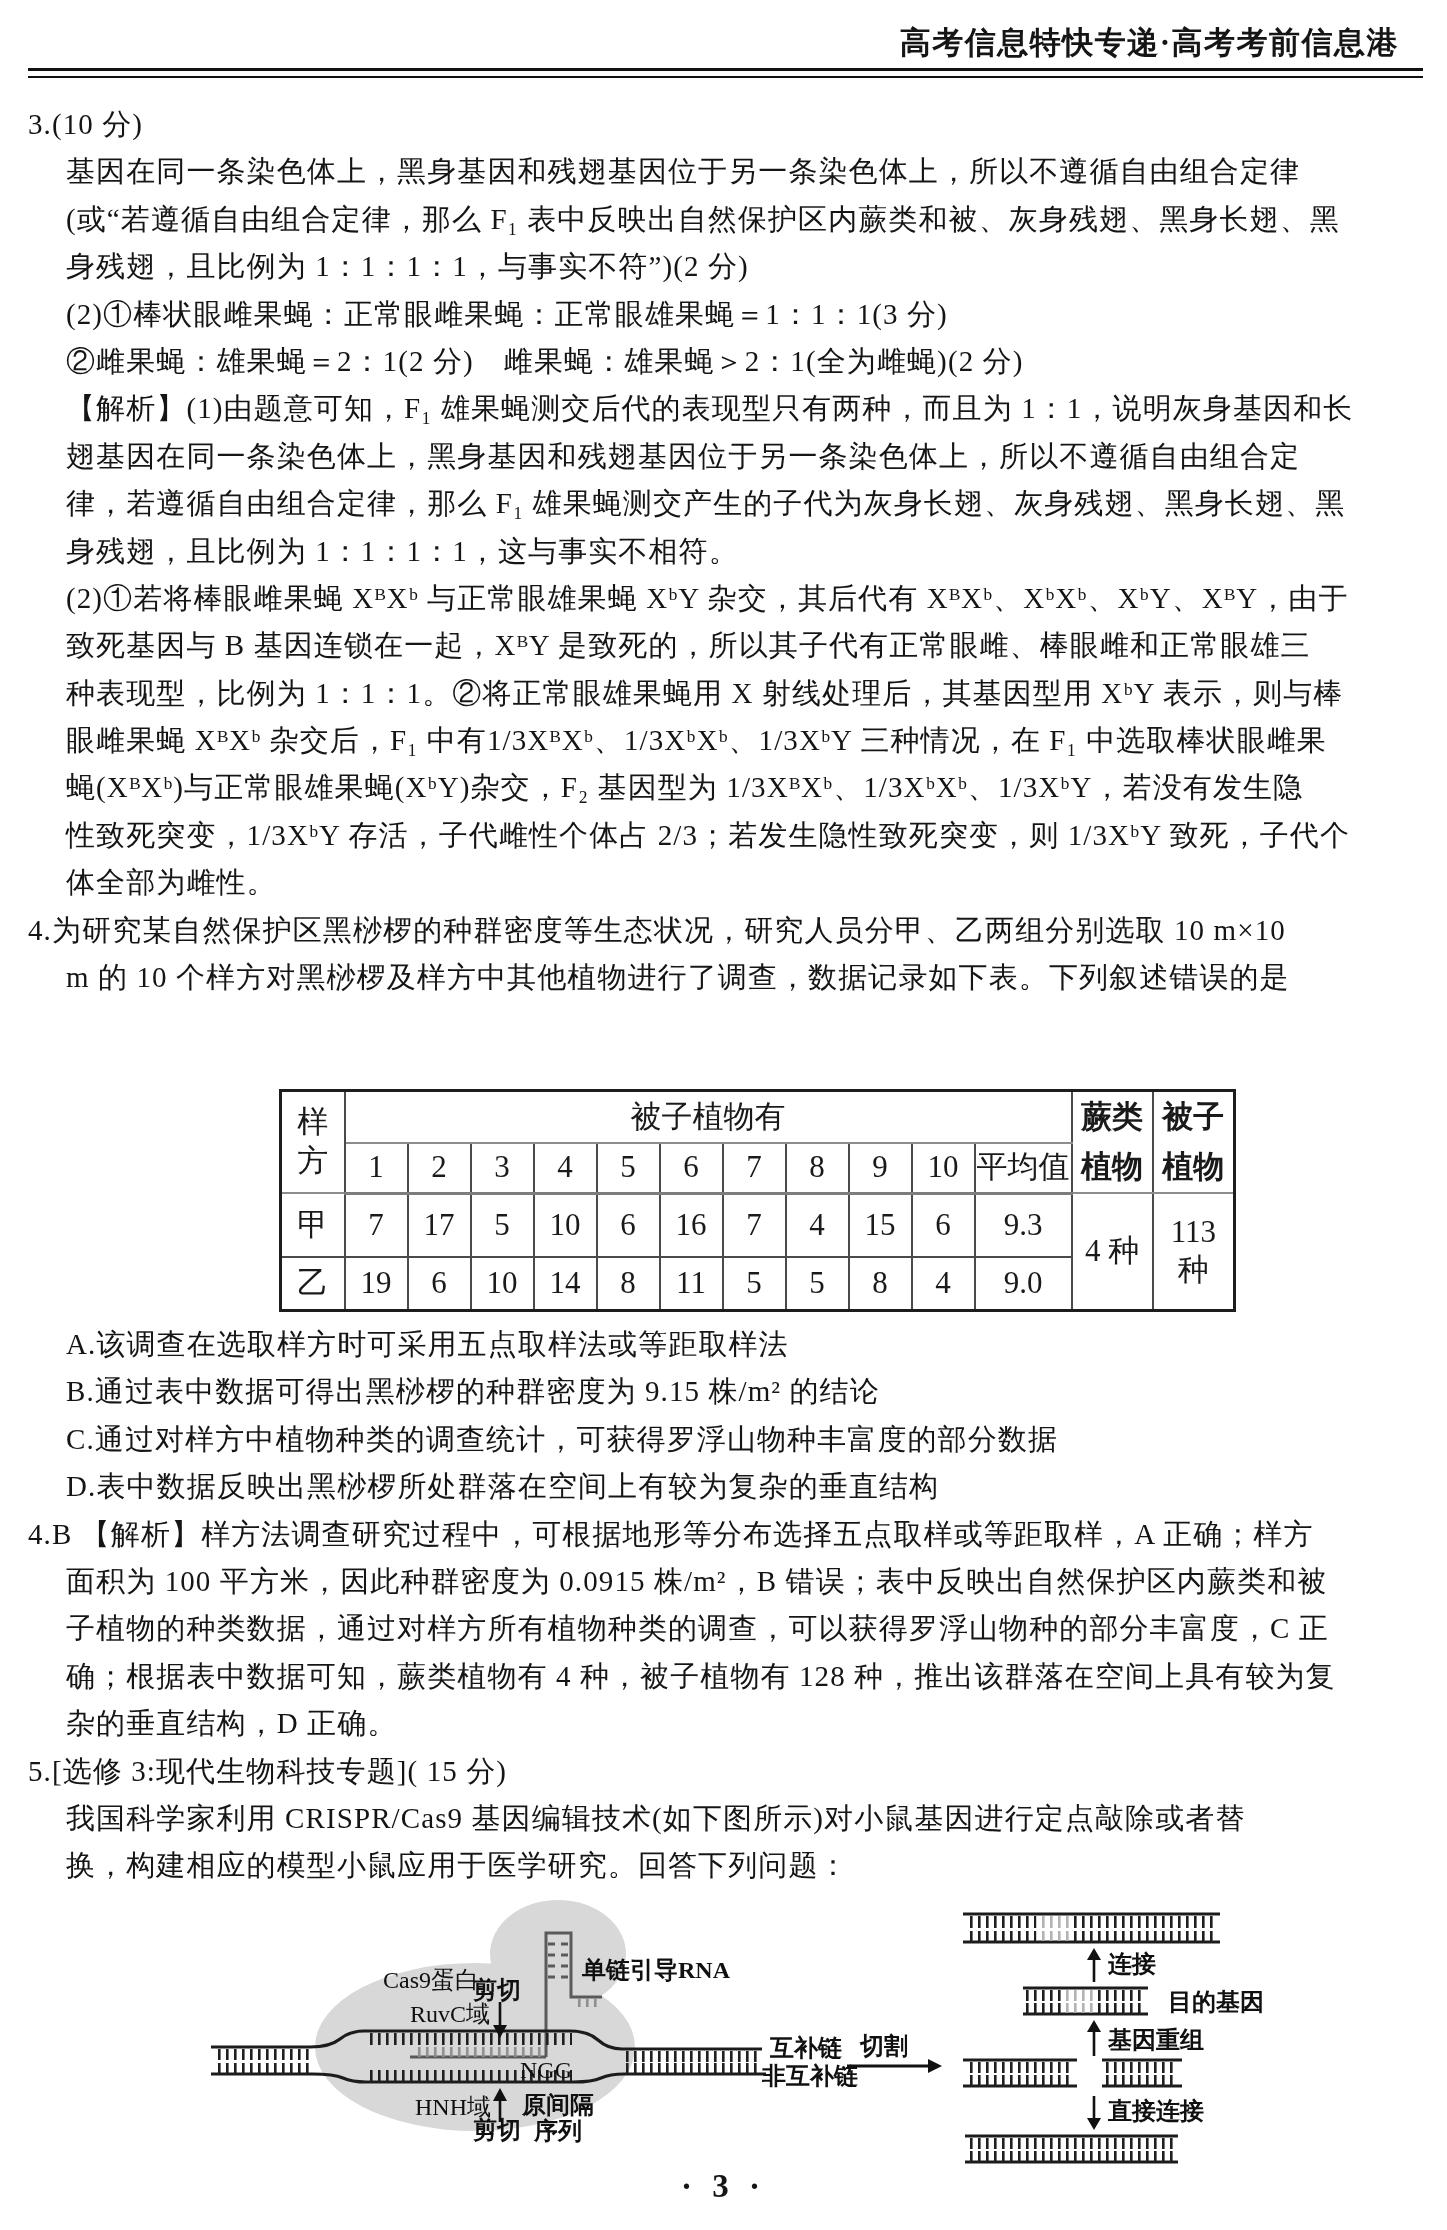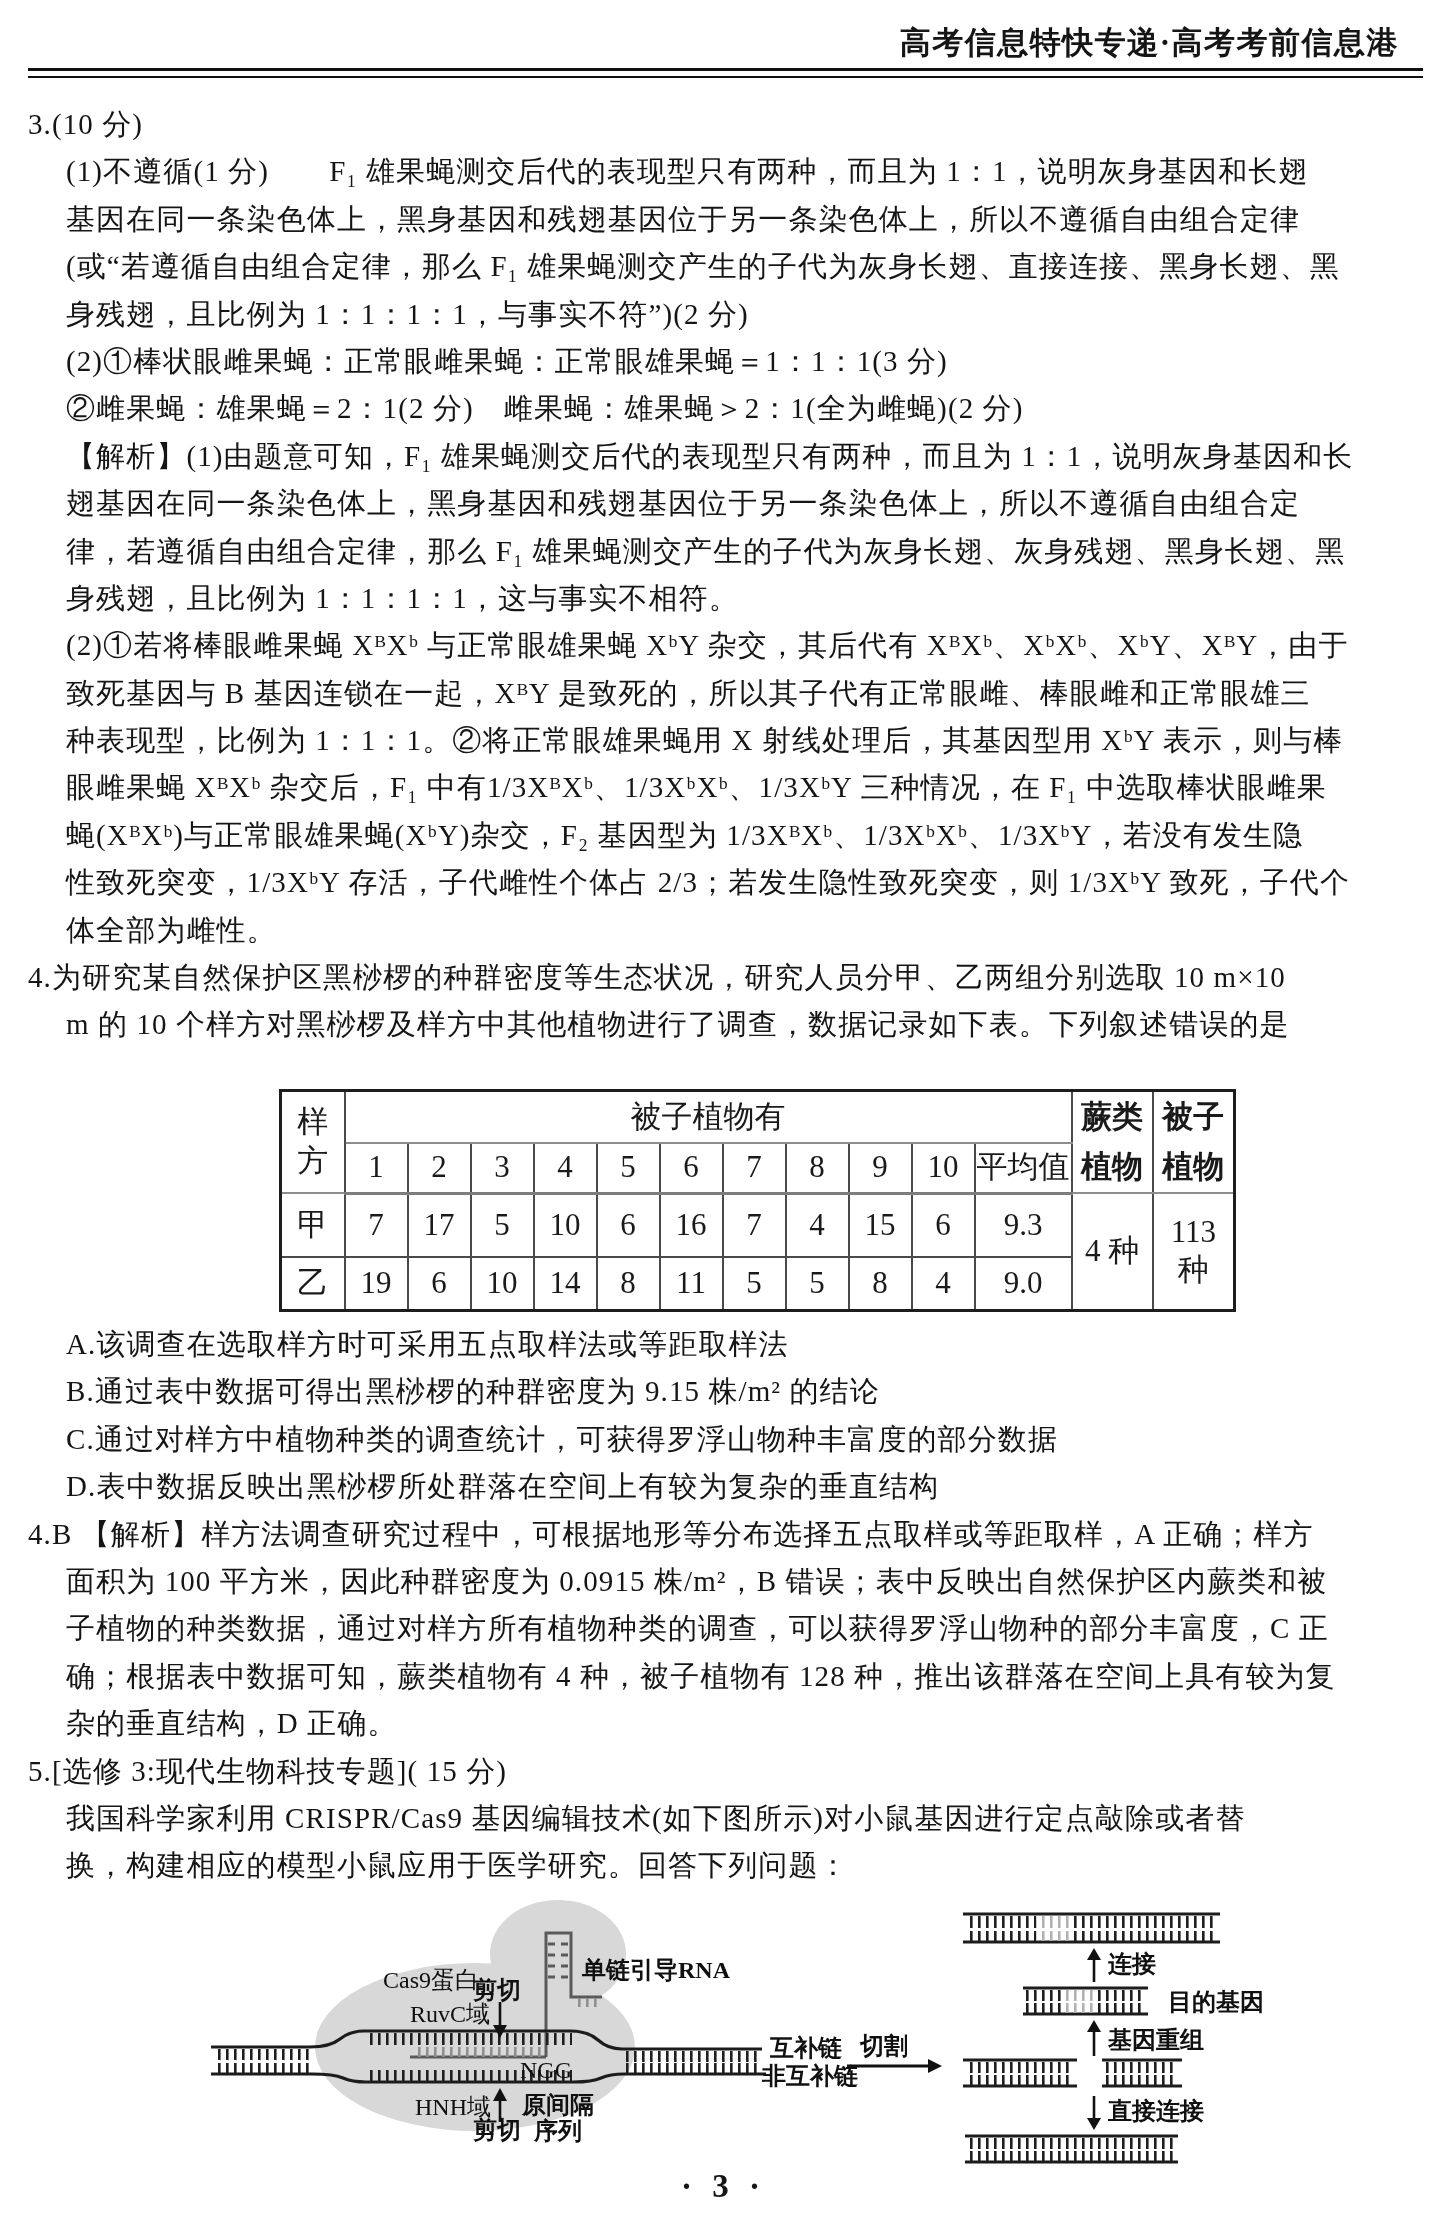--- a/index.html
+++ b/index.html
@@ -30,23 +30,22 @@
 </head>
 <body>
 
 <div class="page">
 
   <div class="masthead">高考信息特快专递·高考考前信息港</div>
   <div class="head-rule"></div>
 
   <div class="flow" id="flow-a">
       <div class="ln">3.(10 分)</div>
-      <div class="ln ind">(1)不遵循(1 分)　　F₁ 雄果蝇测交后代的表现型只有两种，而且为 1：1，说明灰身基因和长翅</div>
       <div class="ln ind">基因在同一条染色体上，黑身基因和残翅基因位于另一条染色体上，所以不遵循自由组合定律</div>
-      <div class="ln ind">(或“若遵循自由组合定律，那么 F₁ 雄果蝇测交产生的子代为灰身长翅、直接连接、黑身长翅、黑</div>
+      <div class="ln ind">(或“若遵循自由组合定律，那么 F₁ 表中反映出自然保护区内蕨类和被、灰身残翅、黑身长翅、黑</div>
       <div class="ln ind">身残翅，且比例为 1：1：1：1，与事实不符”)(2 分)</div>
       <div class="ln ind">(2)①棒状眼雌果蝇：正常眼雌果蝇：正常眼雄果蝇＝1：1：1(3 分)</div>
       <div class="ln ind">②雌果蝇：雄果蝇＝2：1(2 分)　雌果蝇：雄果蝇＞2：1(全为雌蝇)(2 分)</div>
       <div class="ln ind">【解析】(1)由题意可知，F₁ 雄果蝇测交后代的表现型只有两种，而且为 1：1，说明灰身基因和长</div>
       <div class="ln ind">翅基因在同一条染色体上，黑身基因和残翅基因位于另一条染色体上，所以不遵循自由组合定</div>
       <div class="ln ind">律，若遵循自由组合定律，那么 F₁ 雄果蝇测交产生的子代为灰身长翅、灰身残翅、黑身长翅、黑</div>
       <div class="ln ind">身残翅，且比例为 1：1：1：1，这与事实不相符。</div>
       <div class="ln ind">(2)①若将棒眼雌果蝇 XᴮXᵇ 与正常眼雄果蝇 XᵇY 杂交，其后代有 XᴮXᵇ、XᵇXᵇ、XᵇY、XᴮY，由于</div>
       <div class="ln ind">致死基因与 B 基因连锁在一起，XᴮY 是致死的，所以其子代有正常眼雌、棒眼雌和正常眼雄三</div>
       <div class="ln ind">种表现型，比例为 1：1：1。②将正常眼雄果蝇用 X 射线处理后，其基因型用 XᵇY 表示，则与棒</div>

